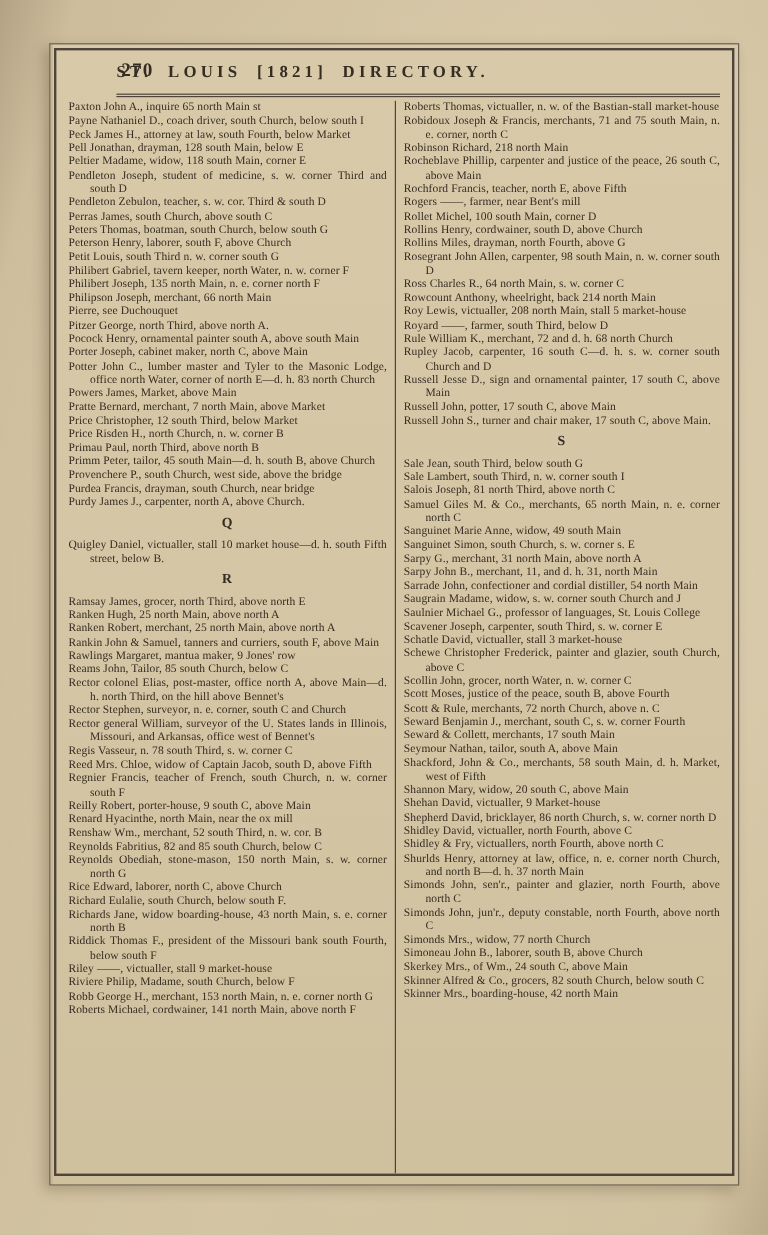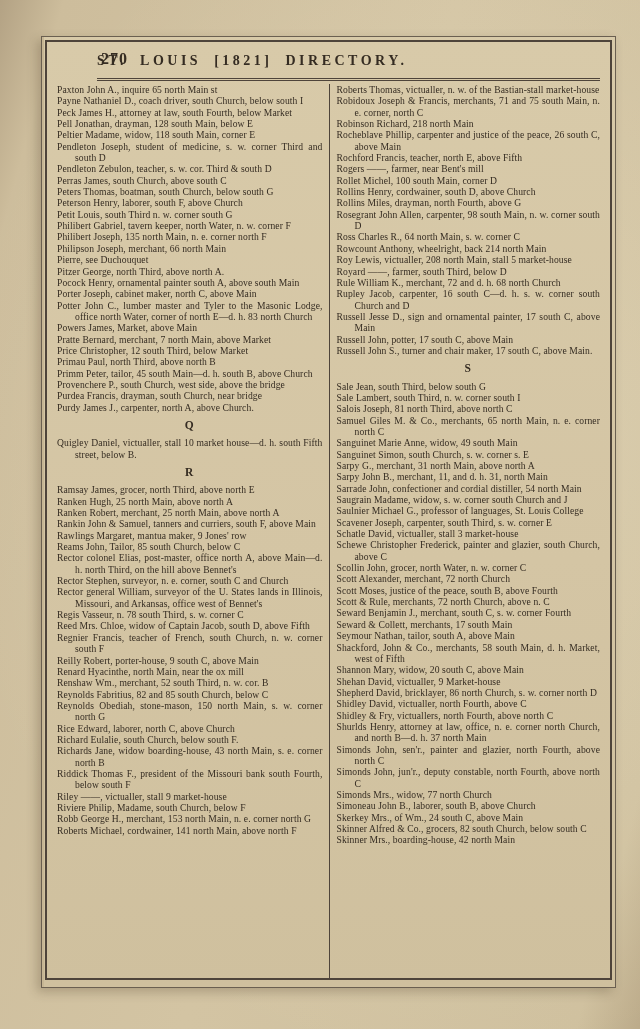--- a/index.html
+++ b/index.html
@@ -93,20 +93,21 @@
             <div class="entry">Philibert Joseph, 135 north Main, n. e. corner north F</div>
             <div class="entry">Philipson Joseph, merchant, 66 north Main</div>
             <div class="entry">Pierre, see Duchouquet</div>
             <div class="entry">Pitzer George, north Third, above north A.</div>
             <div class="entry">Pocock Henry, ornamental painter south A, above south Main</div>
             <div class="entry">Porter Joseph, cabinet maker, north C, above Main</div>
             <div class="entry">Potter John C., lumber master and Tyler to the Masonic Lodge, office north Water, corner of north E—d. h. 83 north Church</div>
             <div class="entry">Powers James, Market, above Main</div>
             <div class="entry">Pratte Bernard, merchant, 7 north Main, above Market</div>
             <div class="entry">Price Christopher, 12 south Third, below Market</div>
+            <div class="entry">Price Risden H., north Church, n. w. corner B</div>
             <div class="entry">Primau Paul, north Third, above north B</div>
             <div class="entry">Primm Peter, tailor, 45 south Main—d. h. south B, above Church</div>
             <div class="entry">Provenchere P., south Church, west side, above the bridge</div>
             <div class="entry">Purdea Francis, drayman, south Church, near bridge</div>
             <div class="entry">Purdy James J., carpenter, north A, above Church.</div>
             <div class="sec-head">Q</div>
             <div class="entry">Quigley Daniel, victualler, stall 10 market house—d. h. south Fifth street, below B.</div>
             <div class="sec-head">R</div>
             <div class="entry">Ramsay James, grocer, north Third, above north E</div>
             <div class="entry">Ranken Hugh, 25 north Main, above north A</div>
@@ -163,21 +164,20 @@
             <div class="entry">Sanguinet Simon, south Church, s. w. corner s. E</div>
             <div class="entry">Sarpy G., merchant, 31 north Main, above north A</div>
             <div class="entry">Sarpy John B., merchant, 11, and d. h. 31, north Main</div>
             <div class="entry">Sarrade John, confectioner and cordial distiller, 54 north Main</div>
             <div class="entry">Saugrain Madame, widow, s. w. corner south Church and J</div>
             <div class="entry">Saulnier Michael G., professor of languages, St. Louis College</div>
             <div class="entry">Scavener Joseph, carpenter, south Third, s. w. corner E</div>
             <div class="entry">Schatle David, victualler, stall 3 market-house</div>
             <div class="entry">Schewe Christopher Frederick, painter and glazier, south Church, above C</div>
             <div class="entry">Scollin John, grocer, north Water, n. w. corner C</div>
-            <div class="entry">Scott Alexander, merchant, 72 north Church</div>
             <div class="entry">Scott Moses, justice of the peace, south B, above Fourth</div>
             <div class="entry">Scott &amp; Rule, merchants, 72 north Church, above n. C</div>
             <div class="entry">Seward Benjamin J., merchant, south C, s. w. corner Fourth</div>
             <div class="entry">Seward &amp; Collett, merchants, 17 south Main</div>
             <div class="entry">Seymour Nathan, tailor, south A, above Main</div>
             <div class="entry">Shackford, John &amp; Co., merchants, 58 south Main, d. h. Market, west of Fifth</div>
             <div class="entry">Shannon Mary, widow, 20 south C, above Main</div>
             <div class="entry">Shehan David, victualler, 9 Market-house</div>
             <div class="entry">Shepherd David, bricklayer, 86 north Church, s. w. corner north D</div>
             <div class="entry">Shidley David, victualler, north Fourth, above C</div>

